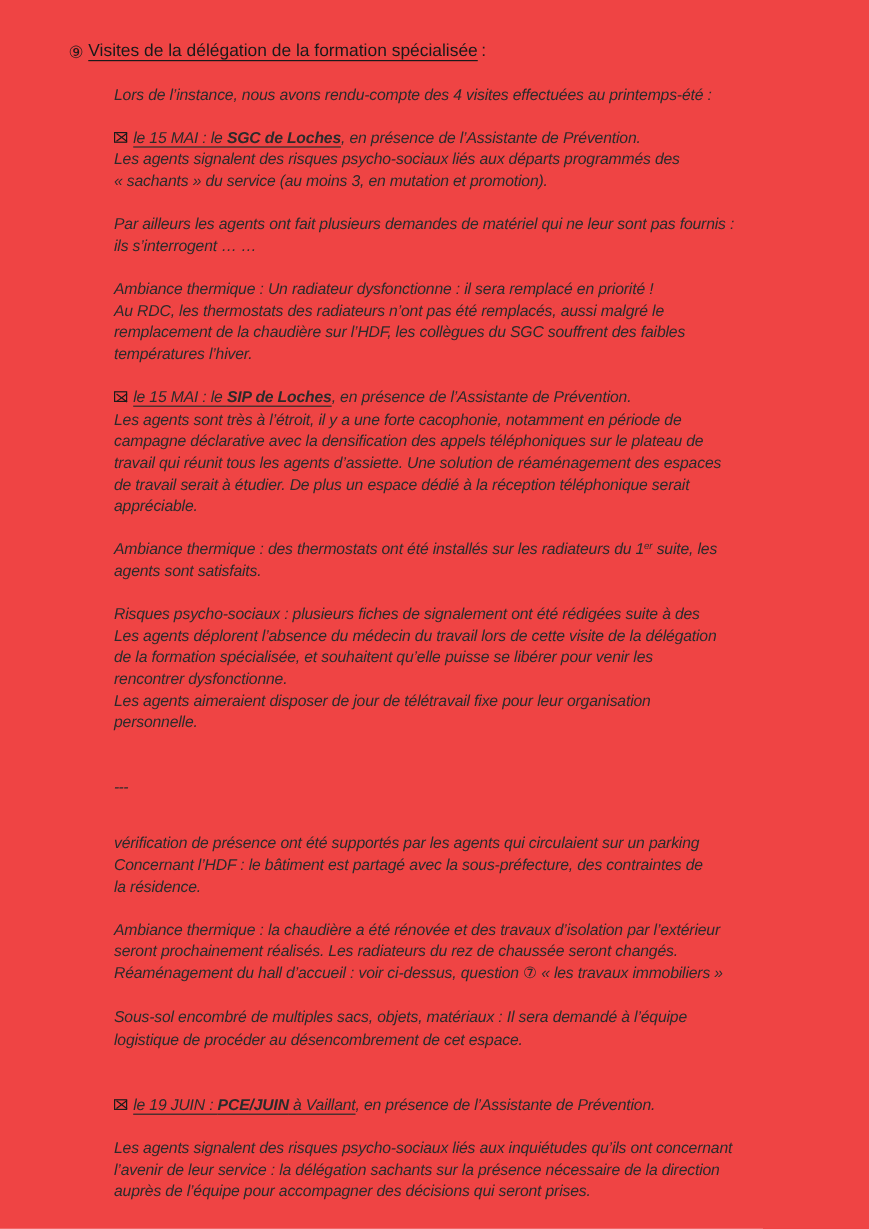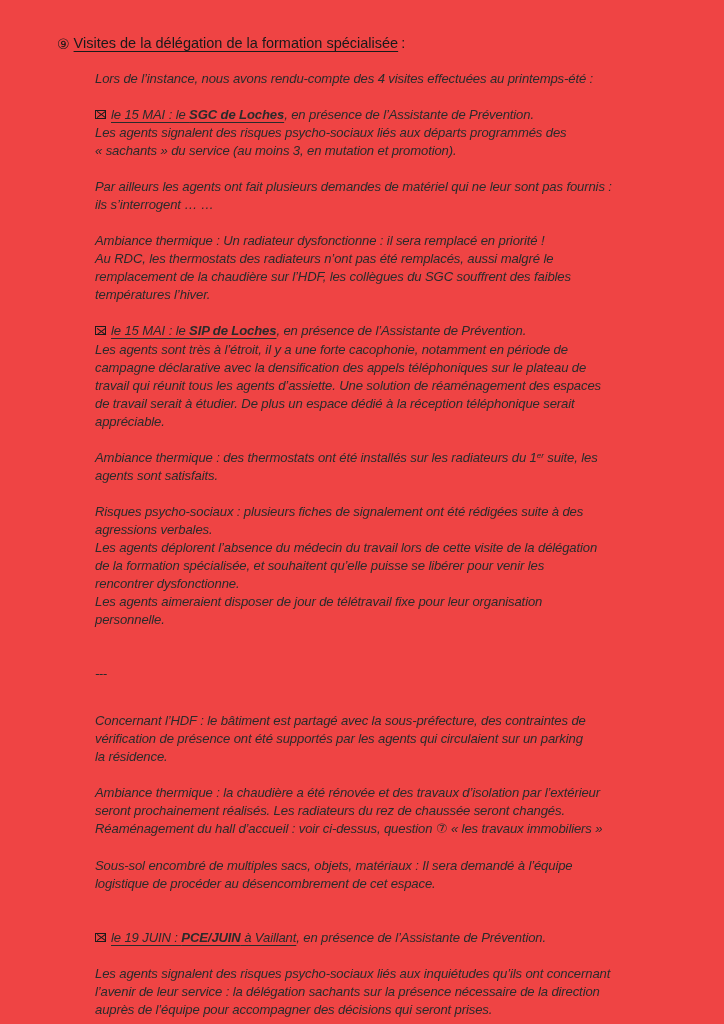--- a/index.html
+++ b/index.html
@@ -161,39 +161,38 @@
 
     <div class="para">
       <div><span>Ambiance thermique : des thermostats ont été installés sur les radiateurs du 1</span><sup class="ord">er</sup><span> suite, les</span></div>
       <div>agents sont satisfaits.</div>
     </div>
 
     <div class="gap-md"></div>
 
     <div class="para">
       <div>Risques psycho-sociaux : plusieurs fiches de signalement ont été rédigées suite à des</div>
-      <div>agressions verbales.</div>
       <div>Les agents déplorent l’absence du médecin du travail lors de cette visite de la délégation</div>
       <div>de la formation spécialisée, et souhaitent qu’elle puisse se libérer pour venir les</div>
       <div>rencontrer dysfonctionne.</div>
       <div>Les agents aimeraient disposer de jour de télétravail fixe pour leur organisation</div>
       <div>personnelle.</div>
     </div>
 
     <div class="gap-xl"></div>
 
     <div class="para">
       <div class="sep">---</div>
     </div>
 
     <div class="gap-lg"></div>
 
     <div class="para">
+      <div>vérification de présence ont été supportés par les agents qui circulaient sur un parking</div>
       <div>Concernant l’HDF : le bâtiment est partagé avec la sous-préfecture, des contraintes de</div>
-      <div>vérification de présence ont été supportés par les agents qui circulaient sur un parking</div>
       <div>la résidence.</div>
     </div>
 
     <div class="gap-md"></div>
 
     <div class="para">
       <div>Ambiance thermique : la chaudière a été rénovée et des travaux d’isolation par l’extérieur</div>
       <div>seront prochainement réalisés. Les radiateurs du rez de chaussée seront changés.</div>
       <div><span>Réaménagement du hall d’accueil : voir ci-dessus, question </span><span class="circ7">⑦</span><span> « les travaux immobiliers »</span></div>
     </div>

